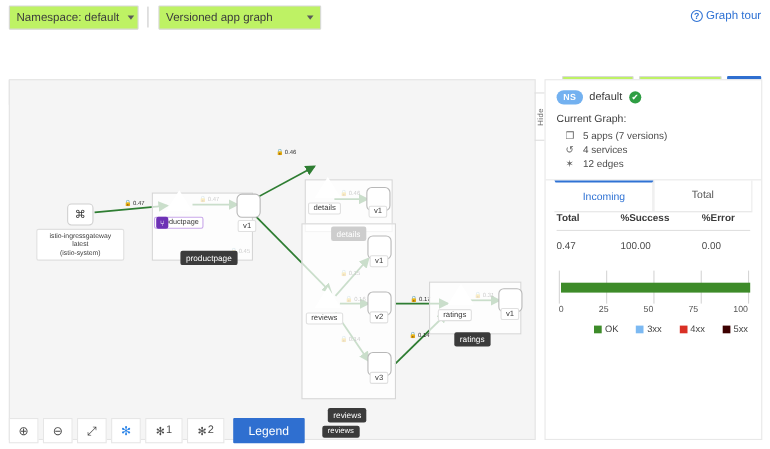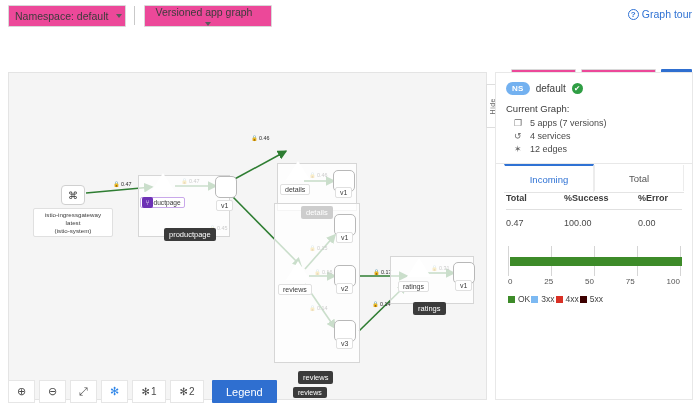--- a/index.html
+++ b/index.html
@@ -11,32 +11,32 @@
     overflow: hidden;
   }
   .app { position: relative; width: 700px; height: 408px; background: #fff; }
 
   
   .row1 { position: absolute; left: 0; top: 0; width: 700px; height: 30px; }
   .row2 { position: absolute; left: 0; top: 30px; width: 700px; height: 42px; }
 
   .ctrl {
     display: inline-flex; align-items: center; justify-content: space-between;
-    height: 22px; border: 1px solid #d8d8d8; background: #ec4899;
+    height: 22px; border: 1px solid #d8d8d8; background: #bef264;
     font-size: 10.5px; color: #3c3c3c; padding: 0 6px; border-radius: 1px;
     white-space: nowrap; cursor: pointer;
   }
   .ctrl .cap { margin-right: 8px; }
   .caret {
     width: 0; height: 0; border-left: 3.5px solid transparent;
     border-right: 3.5px solid transparent; border-top: 4.5px solid #5a5a5a;
   }
   .ns-sel { position: absolute; left: 8px; top: 5px; width: 118px; }
   .divider { position: absolute; left: 134px; top: 6px; width: 1px; height: 19px; background: #c9c9c9; }
-  .graphtype-sel { position: absolute; left: 144px; top: 5px; width: 128px; flex-direction: column; }
+  .graphtype-sel { position: absolute; left: 144px; top: 5px; width: 148px; }
 
   .graph-tour {
     position: absolute; right: 8px; top: 8px; font-size: 10.5px; color: #2f72d4;
     display: flex; align-items: center; gap: 3px; cursor: pointer;
   }
   .q-icon {
     width: 11px; height: 11px; border-radius: 50%; border: 1.2px solid #2f72d4;
     font-size: 8px; line-height: 9px; text-align: center; color: #2f72d4; font-weight: bold;
   }
 
@@ -159,40 +159,40 @@
   .ns-name { font-size: 10px; color: #3b3b3b; text-align: center; }
   .check {
     width: 11px; height: 11px; border-radius: 50%; background: #2f9e44; color: #fff;
     font-size: 7.5px; line-height: 11px; text-align: center;
   }
   .cg-title { font-size: 9.5px; color: #3b3b3b; padding: 0 10px 2px 10px; }
   .cg-item { display: flex; align-items: center; gap: 6px; font-size: 9px; color: #4a4a4a; padding: 1.5px 10px 1.5px 18px; }
   .cg-icon { font-size: 9px; color: #666; width: 10px; }
   .panel-sep { height: 1px; background: #e8e8e8; margin: 8px 0 0 0; }
 
-  .tabs { display: flex; border-bottom: 1px solid #e4e4e4; margin: 0 8px; align-items: center; }
+  .tabs { display: flex; border-bottom: 1px solid #e4e4e4; margin: 0 8px; }
   .tab {
     flex: 1; text-align: center; font-size: 9.5px; color: #555; padding: 8px 0 7px 0;
     cursor: pointer; border-left: 1px solid #ececec; border-right: 1px solid #ececec;
   }
   .tab.active { color: #2f72d4; border-top: 2px solid #2f72d4; border-left-color: transparent; }
 
   .http-title { font-size: 9.5px; color: #3b3b3b; font-weight: bold; padding: 10px 10px 8px 10px; }
   .stat-head, .stat-row { display: flex; font-size: 9px; padding: 0 10px; }
   .stat-head { color: #3b3b3b; font-weight: bold; padding-bottom: 6px; }
   .stat-row { color: #4a4a4a; padding-top: 8px; }
   .stat-head div:nth-child(1), .stat-row div:nth-child(1) { width: 58px; }
   .stat-head div:nth-child(2), .stat-row div:nth-child(2) { width: 74px; }
   .hr { height: 1px; background: #e0e0e0; margin: 0 10px; }
 
   .bar-wrap { position: relative; margin: 18px 12px 0 12px; height: 42px; }
   .bar-axis-v { position: absolute; top: 0; width: 1px; height: 30px; background: #d5d5d5; }
   .bar-fill { position: absolute; left: 2px; top: 11px; height: 9px; background: #3d8b29; }
   .bar-ticks { position: absolute; top: 31px; width: 100%; display: flex; justify-content: space-between; font-size: 8px; color: #555; }
-  .legend-row { display: flex; gap: 1px; padding: 6px 12px 0 12px; align-items: center; }
+  .legend-row { display: flex; gap: 16px; padding: 6px 12px 0 12px; align-items: center; justify-content: flex-end; }
   .lg { display: flex; align-items: center; gap: 3px; font-size: 8.5px; color: #444; }
   .sw { width: 7px; height: 7px; }
 </style>
 </head>
 <body>
 
 <div class="app">
 
   <div class="row1">
     <div class="ctrl ns-sel">

